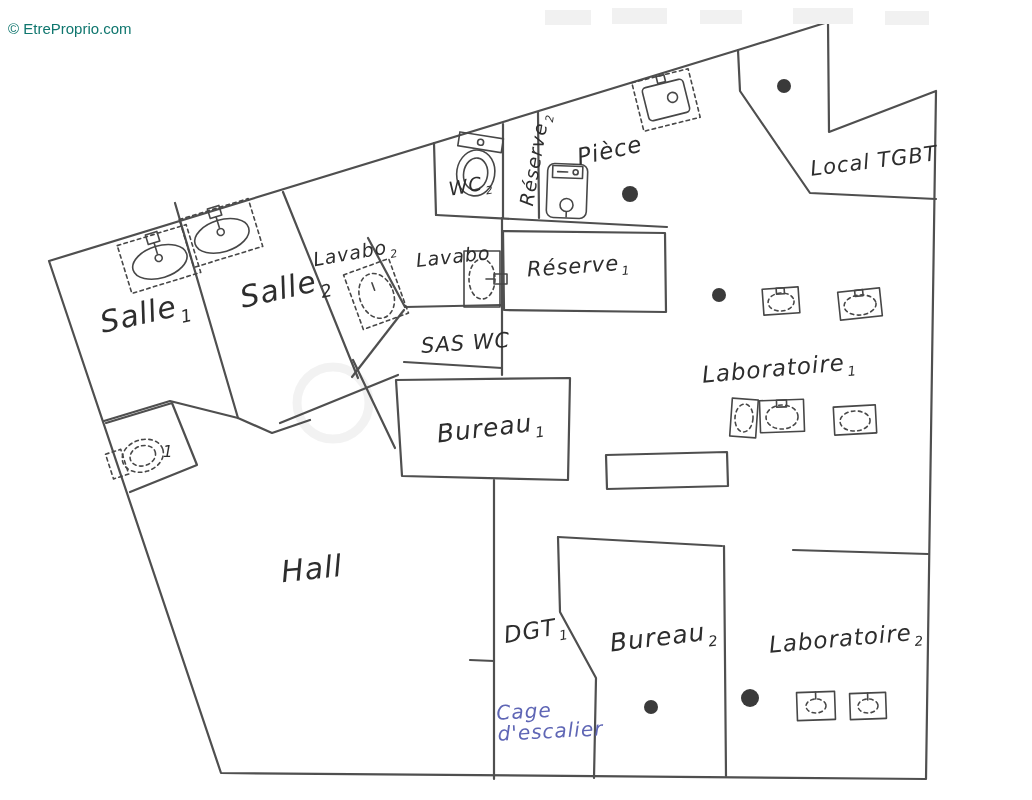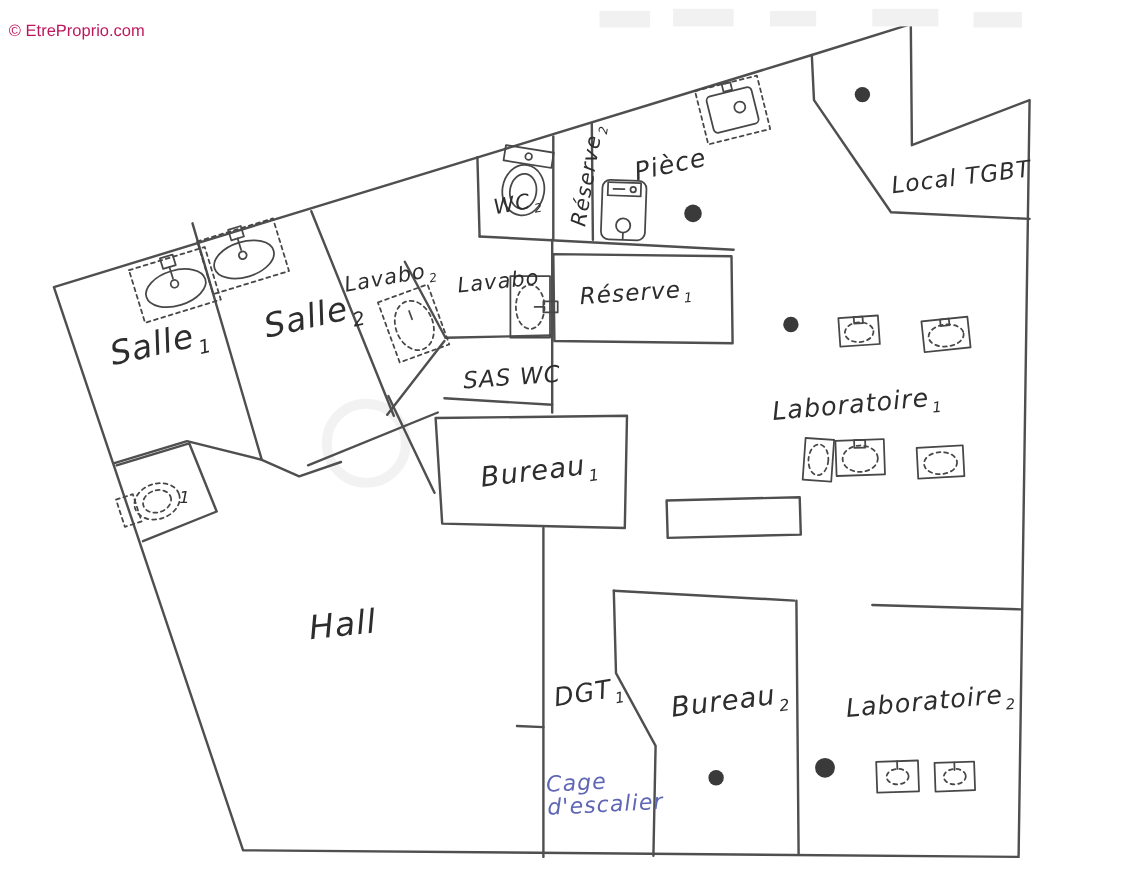--- a/index.html
+++ b/index.html
@@ -9,21 +9,21 @@
   }
   .plan svg{position:absolute;left:0;top:0;}
   .lbl{
     position:absolute;color:#2d2d2d;font-style:italic;white-space:nowrap;
     letter-spacing:1px;line-height:1.05;
   }
   .sub{font-size:0.58em;vertical-align:-0.45em;margin-left:2px;}
   .vert{transform-origin:0 0;}
   .blue{color:#5f66b5;}
   .wm-tl{
-    position:absolute;left:8px;top:20px;font-size:15px;color:#be185d;
+    position:absolute;left:8px;top:20px;font-size:15px;color:#0f766e;
     font-family:"Liberation Sans",sans-serif;font-style:normal;letter-spacing:0;
   }
   .wm-center{
     position:absolute;left:396px;top:362px;font-size:52px;
     font-family:"Liberation Sans",sans-serif;font-style:normal;font-weight:bold;
     color:rgba(110,110,110,0.10);letter-spacing:2px;
   }
   .wm-art{position:absolute;background:#f1f1f1;}
   .w1{left:545px;top:10px;width:46px;height:15px;}
   .w2{left:612px;top:8px;width:55px;height:16px;}

